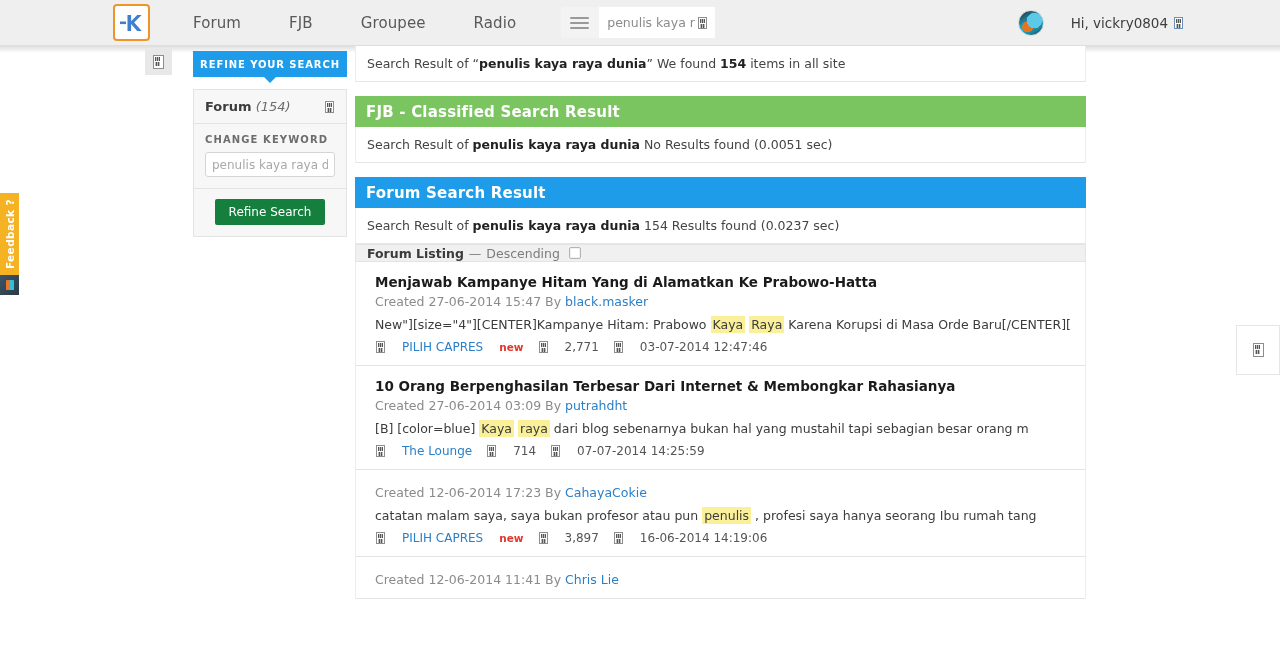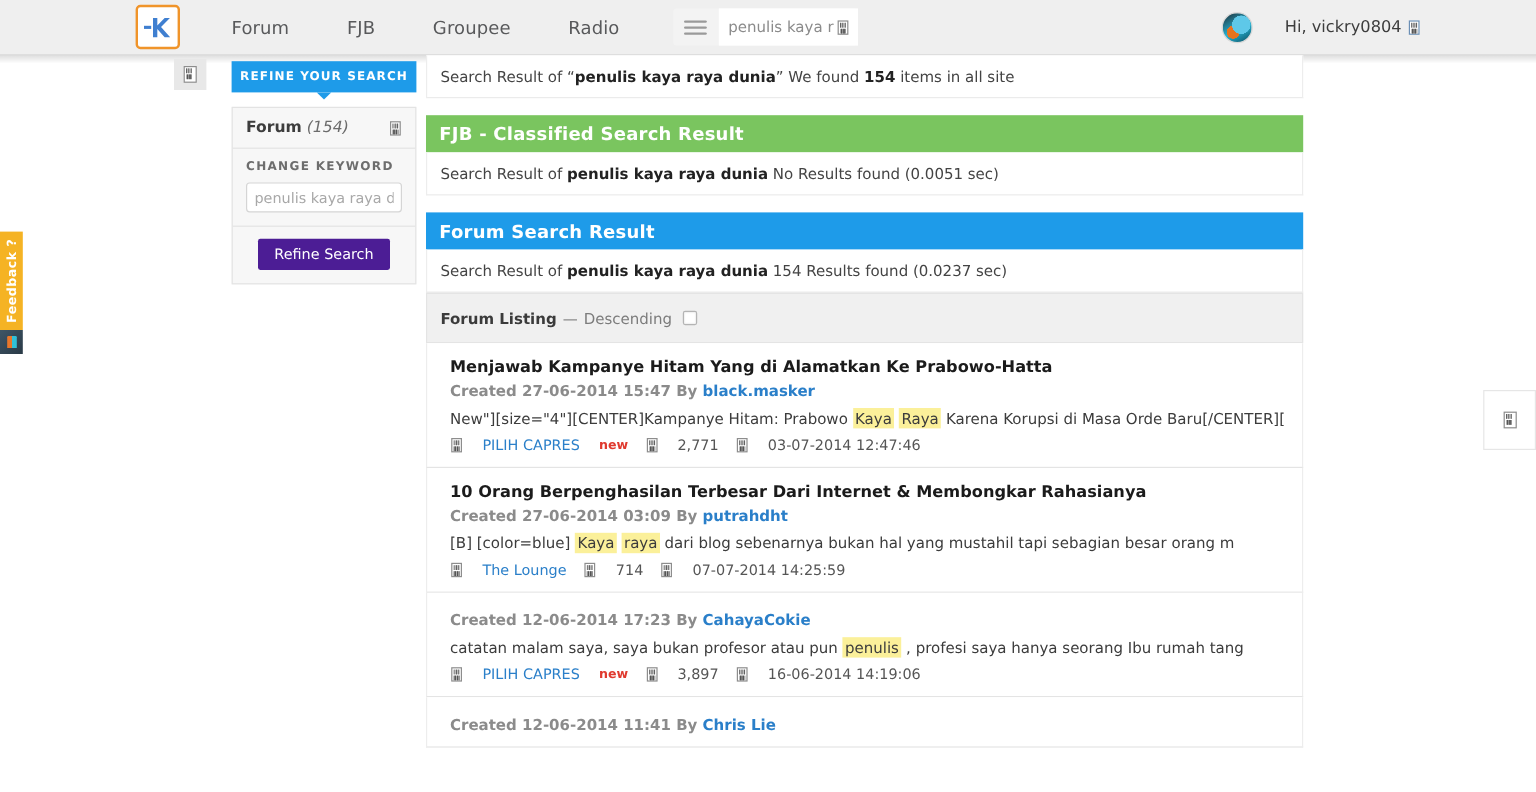--- a/index.html
+++ b/index.html
@@ -199,21 +199,21 @@
     width: 130px; height: 25px;
     border: 1px solid #d5d5d5; border-radius: 3px;
     background: #ffffff;
     font-family: "DejaVu Sans", "Liberation Sans", sans-serif;
     font-size: 12px; color: #9a9a9a;
     padding: 0 6px; outline: none;
   }
   .kw-input::placeholder { color: #a8a8a8; }
   .refine-foot { padding: 10px 0 11px; text-align: center; }
   #refine-btn {
-    background: #4c1d95; color: #ffffff;
+    background: #15803d; color: #ffffff;
     border: 0; border-radius: 2px;
     font-family: "DejaVu Sans", "Liberation Sans", sans-serif;
     font-size: 12px;
     padding: 6px 14px; cursor: pointer;
   }
 
   
   #results { position: absolute; left: 355px; top: 0; width: 731px; }
   .strip {
     background: #ffffff;
@@ -230,21 +230,21 @@
     color: #ffffff; font-size: 15px; font-weight: bold;
     letter-spacing: .2px;
   }
   .band.green { background: #7ac55f; }
   .band.blue { background: #1e9be9; }
   .gap { height: 14px; background: #ffffff; }
 
   #listing-bar {
     background: #f0f0f0;
     border: 1px solid #e4e4e4;
-    height: 42px;
+    height: 18px;
     display: flex; align-items: center;
     padding-left: 11px;
     font-size: 12.5px; color: #7c7c7c;
   }
   #listing-bar b { color: #3b3b3b; font-weight: bold; }
   #listing-bar .dash { margin: 0 5px; }
   #sort-icon {
     display: inline-block; margin-left: 9px;
     width: 12px; height: 12px;
     border: 1px solid #b4b4b4; border-radius: 2px;
@@ -258,21 +258,21 @@
     border-right: 1px solid #ededed;
     border-bottom: 1px solid #e4e4e4;
     padding: 12px 0 11px 19px;
     background: #ffffff;
   }
   .r-title {
     font-size: 13.5px; font-weight: bold; color: #1b1b1b;
     line-height: 17px; cursor: pointer; max-width: 640px;
   }
   .r-created {
-    font-size: 12.5px; color: #8b8b8b; margin-top: 3px; font-weight: bold;
+    font-size: 12.5px; color: #8b8b8b; margin-top: 3px;
   }
   .r-created a { color: #2a7fc9; text-decoration: none; cursor: pointer; }
   .r-snippet {
     font-size: 12.5px; color: #3c3c3c; margin-top: 8px;
     line-height: 16px;
   }
   .hl { background: #fbf09a; padding: 1px 2px; }
   .r-meta {
     margin-top: 7px;
     font-size: 12px; color: #555;

